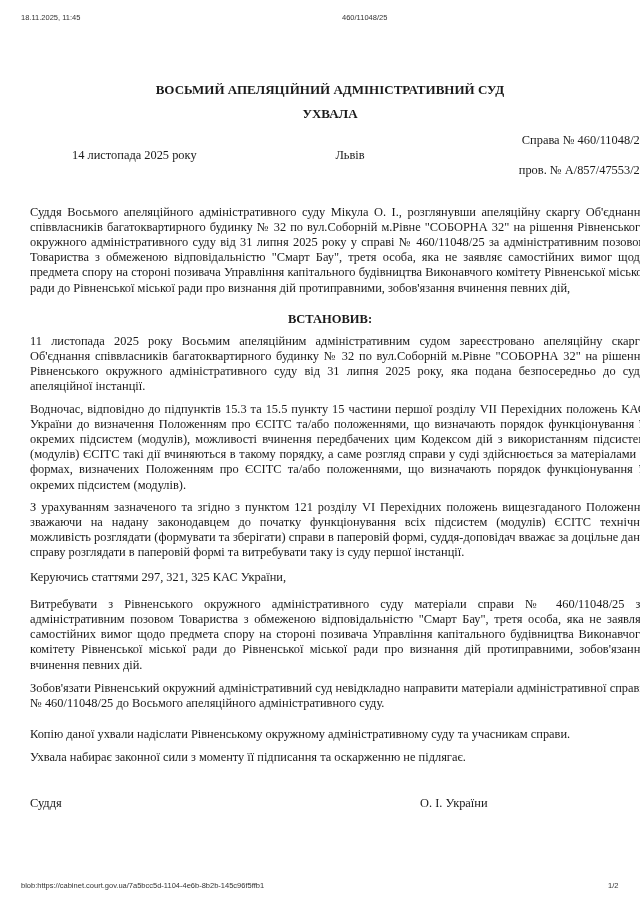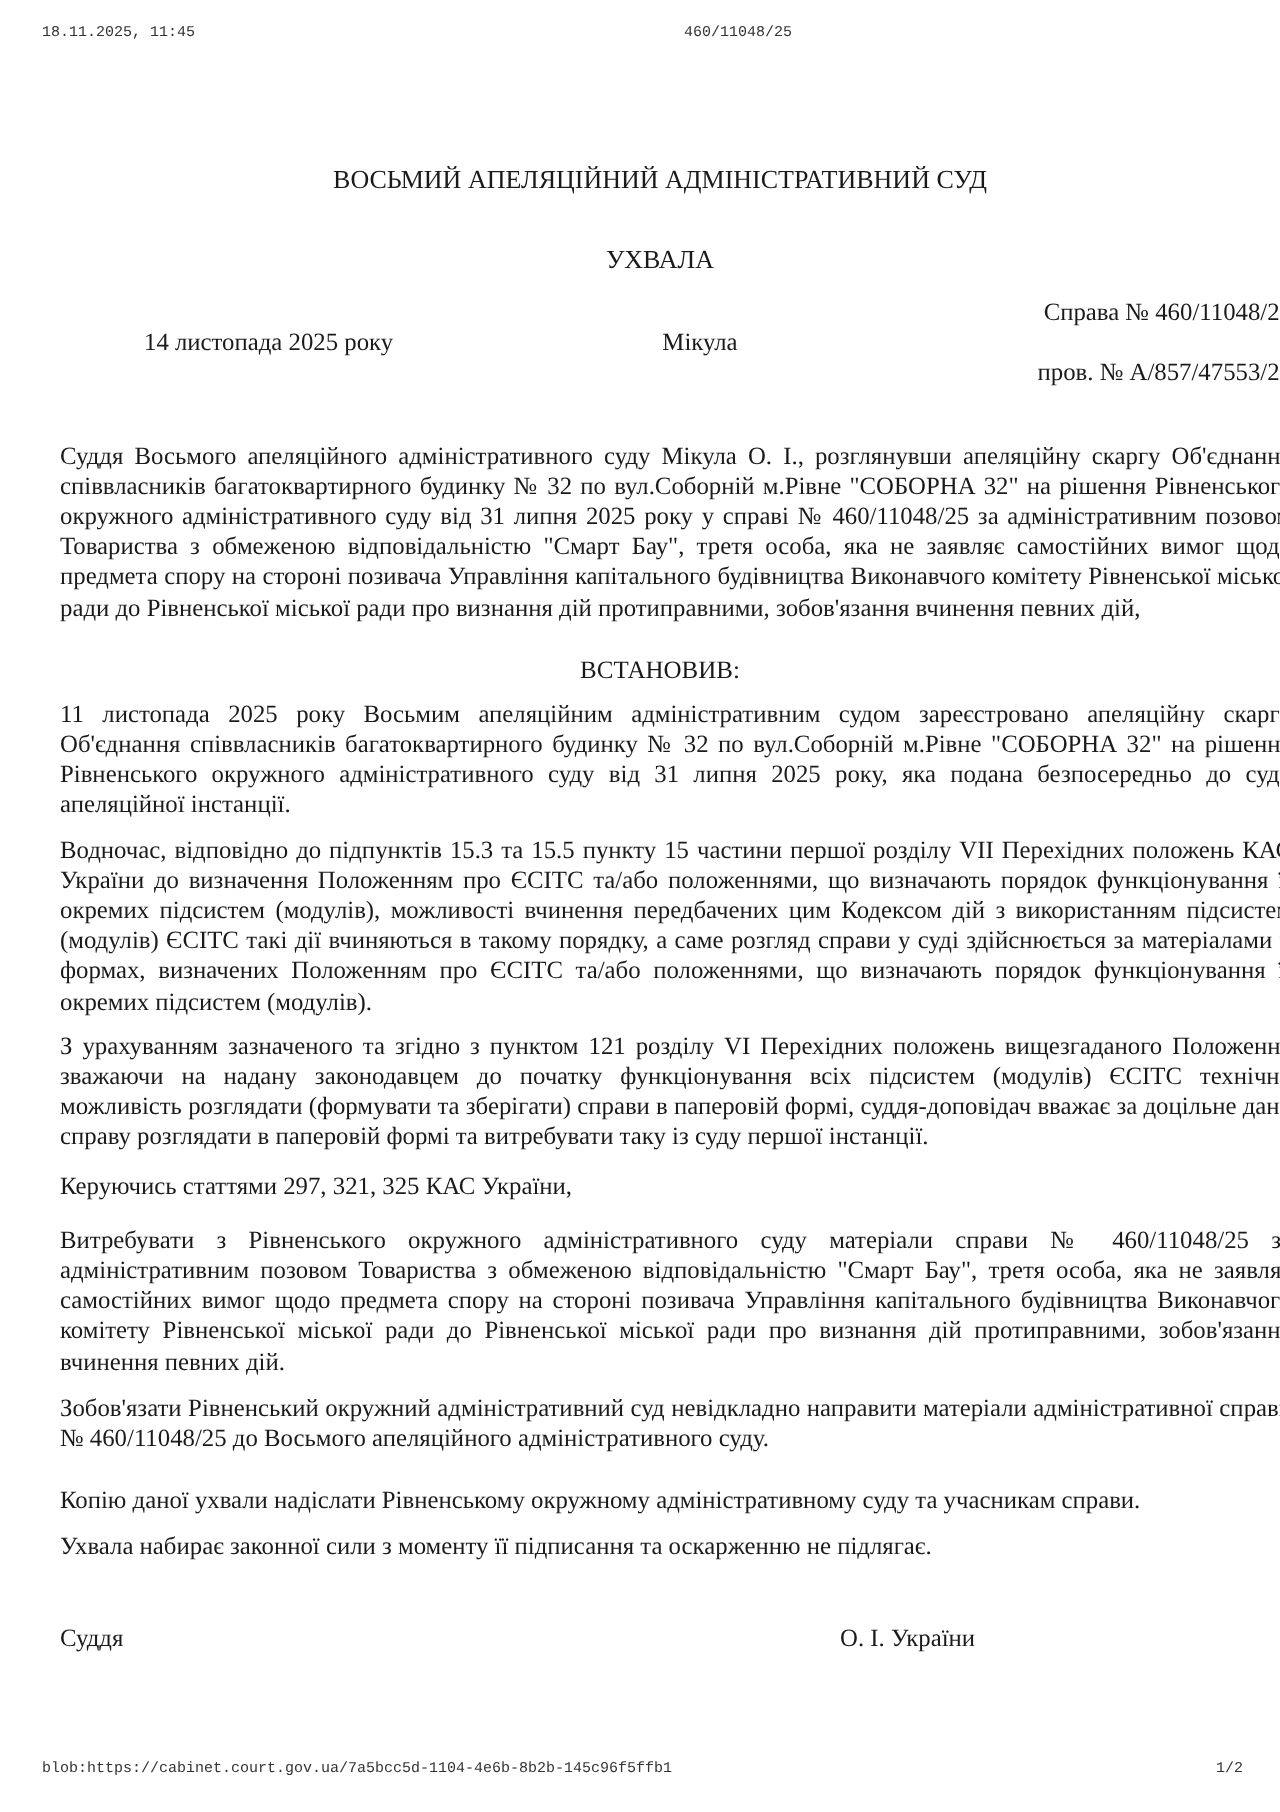--- a/index.html
+++ b/index.html
@@ -8,47 +8,47 @@
     height: 906px;
     overflow: hidden;
     background: #ffffff;
     position: relative;
     font-family: "Liberation Serif", serif;
     color: #1a1a1a;
   }
   
   .print-meta span {
     position: absolute;
-    font-family: Liberation Mono, monospace;
+    font-family: Liberation Sans, sans-serif;
     font-size: 7.5px;
     color: #333333;
     white-space: nowrap;
   }
   .ph-datetime { left: 21px; top: 13px; }
   .ph-number   { left: 342px; top: 13px; }
   .pf-url      { left: 21px; top: 881px; }
   .pf-page     { left: 608px; top: 881px; }
 
   
   .doc {
     position: absolute;
     left: 30px;
     top: 82px;
     width: 616px;
     font-size: 12.4px;
     line-height: 15.2px;
     text-align: left;
   }
   .doc h1, .doc h2, .doc h3 {
-    font-weight: normal;
+    font-weight: bold;
     text-align: center;
     margin: 0 16px 0 0; 
   }
   .doc h1 { font-size: 13px; line-height: 16px; }
-  .doc h2 { font-size: 13px; line-height: 16px; margin-top: 24px; }
+  .doc h2 { font-size: 13px; line-height: 16px; margin-top: 8px; }
   .doc h3 { font-size: 12.5px; line-height: 16px; }
   .case-no  { text-align: right; margin-top: 11px; white-space: nowrap; }
   .proc-no  { text-align: right; white-space: nowrap; }
   .date-place { position: relative; text-align: center; margin-right: 16px; margin-left: 40px; }
   .date-place .date { position: absolute; left: 2px; top: 0; }
   .doc p { text-align: justify; margin: 7px 0 0 0; }
   p.intro   { margin-top: 26px; }
   h3.established { margin-top: 15px; }
   p.guided  { margin-top: 9px; }
   h3.ruled  { margin-top: 12px; }
@@ -69,21 +69,21 @@
   <span class="pf-page">1/2</span>
 </div>
 
 <div class="doc">
   <h1>ВОСЬМИЙ АПЕЛЯЦІЙНИЙ АДМІНІСТРАТИВНИЙ СУД</h1>
   <h2>УХВАЛА</h2>
 
   <div class="case-no">Справа № 460/11048/25</div>
   <div class="date-place">
     <span class="date">14 листопада 2025 року</span>
-    <span class="place">Мікула</span>
+    <span class="place">Львів</span>
   </div>
   <div class="proc-no">пров. № А/857/47553/25</div>
 
   <p class="intro">Суддя Восьмого апеляційного адміністративного суду Мікула О. І., розглянувши апеляційну скаргу Об'єднання співвласників багатоквартирного будинку № 32 по вул.Соборній м.Рівне "СОБОРНА 32" на рішення Рівненського окружного адміністративного суду від 31 липня 2025 року у справі № 460/11048/25 за адміністративним позовом Товариства з обмеженою відповідальністю "Смарт Бау", третя особа, яка не заявляє самостійних вимог щодо предмета спору на стороні позивача Управління капітального будівництва Виконавчого комітету Рівненської міської ради до Рівненської міської ради про визнання дій протиправними, зобов'язання вчинення певних дій,</p>
 
   <h3 class="established">ВСТАНОВИВ:</h3>
   <p>11 листопада 2025 року Восьмим апеляційним адміністративним судом зареєстровано апеляційну скаргу Об'єднання співвласників багатоквартирного будинку № 32 по вул.Соборній м.Рівне "СОБОРНА 32" на рішення Рівненського окружного адміністративного суду від 31 липня 2025 року, яка подана безпосередньо до суду апеляційної інстанції.</p>
   <p>Водночас, відповідно до підпунктів 15.3 та 15.5 пункту 15 частини першої розділу VII Перехідних положень КАС України до визначення Положенням про ЄСІТС та/або положеннями, що визначають порядок функціонування її окремих підсистем (модулів), можливості вчинення передбачених цим Кодексом дій з використанням підсистем (модулів) ЄСІТС такі дії вчиняються в такому порядку, а саме розгляд справи у суді здійснюється за матеріалами у формах, визначених Положенням про ЄСІТС та/або положеннями, що визначають порядок функціонування її окремих підсистем (модулів).</p>
   <p>З урахуванням зазначеного та згідно з пунктом 121 розділу VI Перехідних положень вищезгаданого Положення зважаючи на надану законодавцем до початку функціонування всіх підсистем (модулів) ЄСІТС технічну можливість розглядати (формувати та зберігати) справи в паперовій формі, суддя-доповідач вважає за доцільне дану справу розглядати в паперовій формі та витребувати таку із суду першої інстанції.</p>
 

